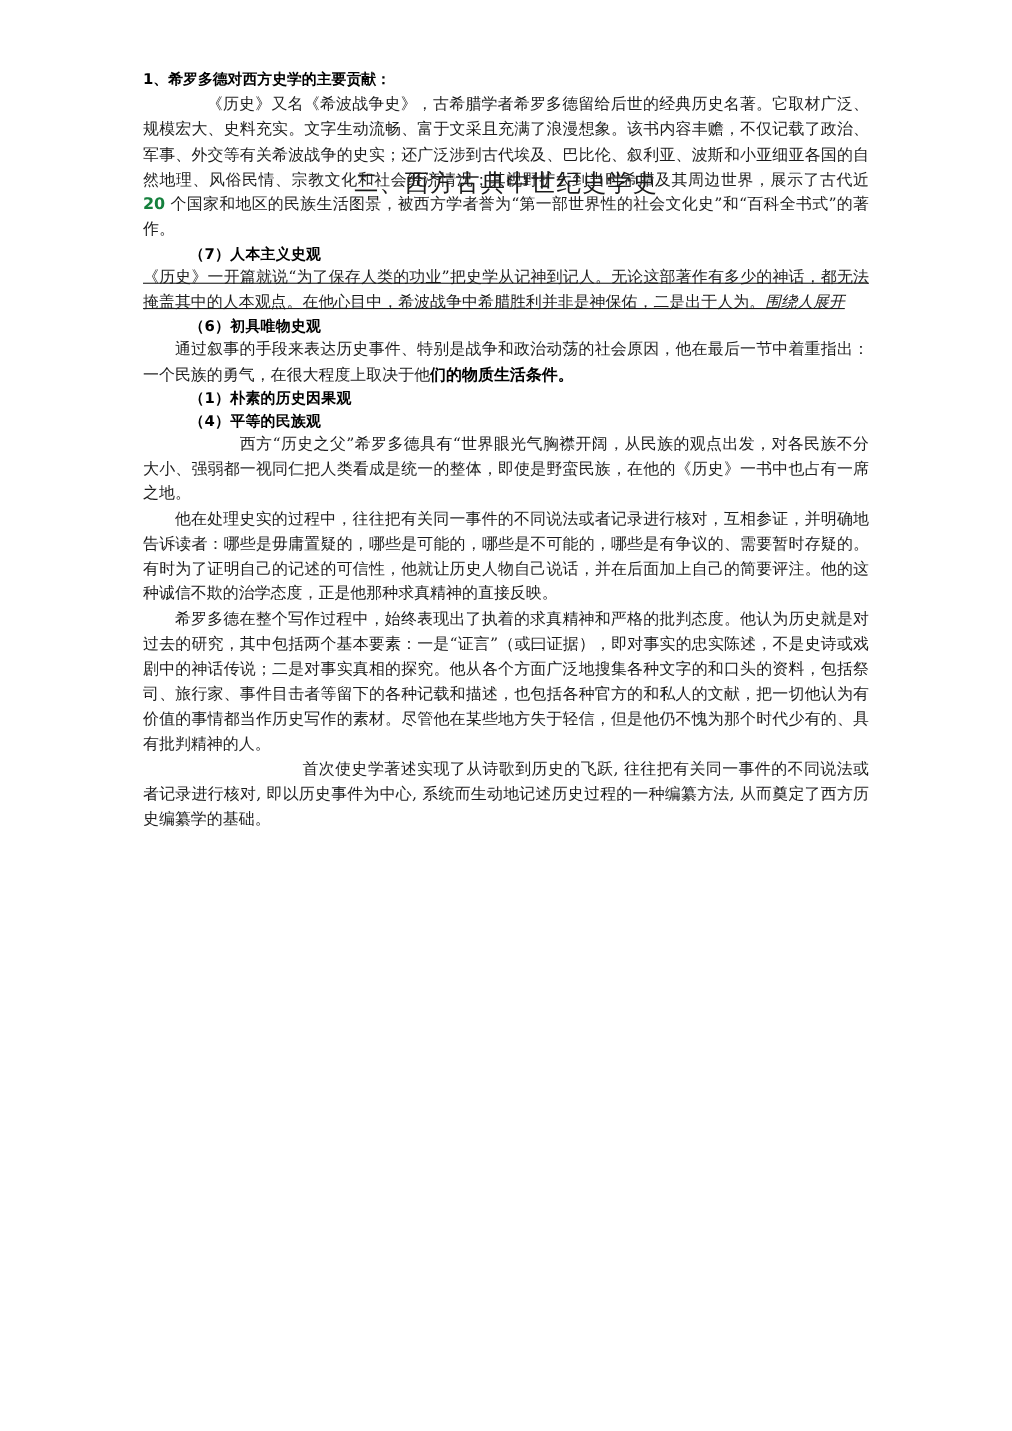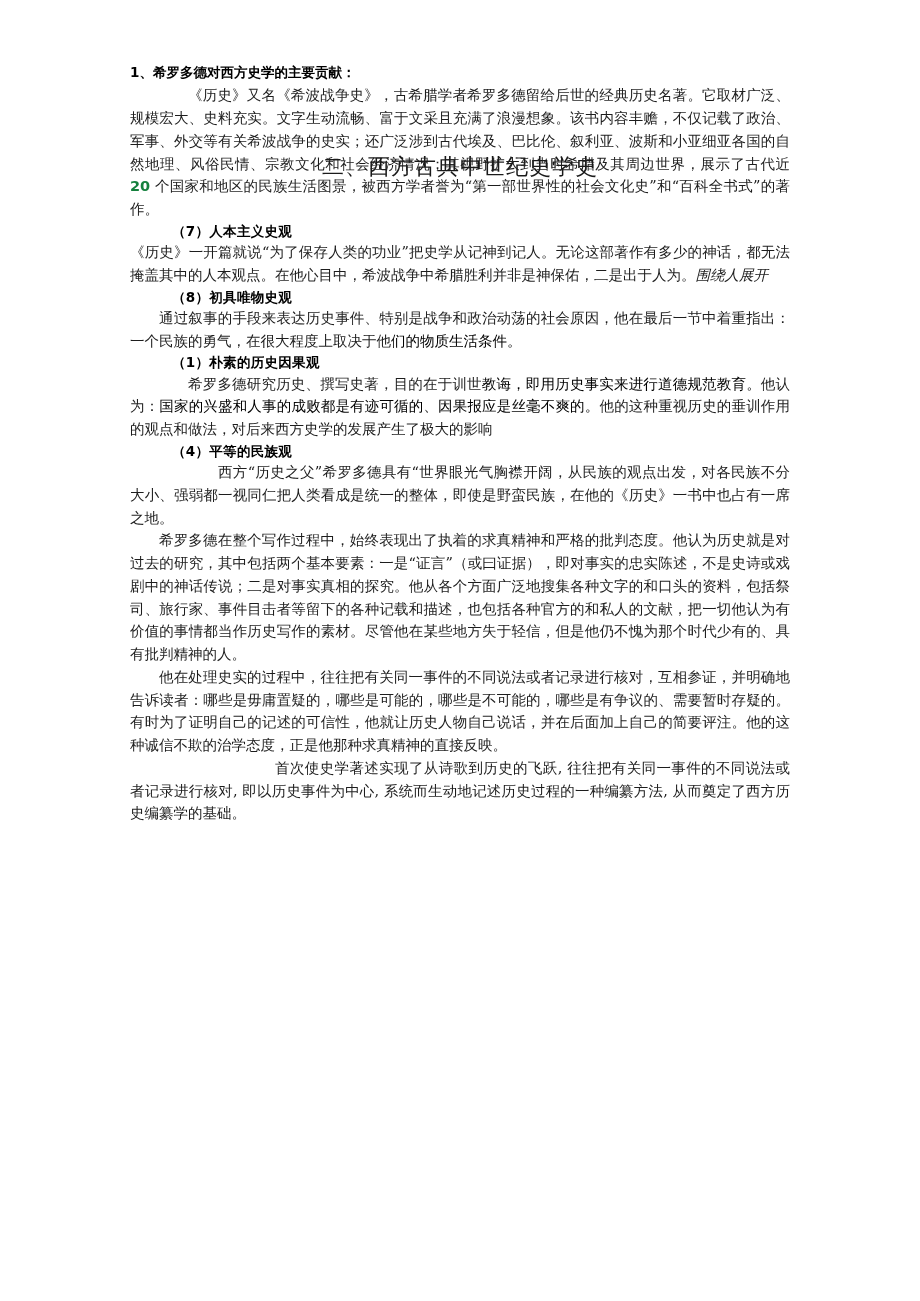--- a/index.html
+++ b/index.html
@@ -74,29 +74,29 @@
   
   p.body {
     font-family: "DejaVu Serif", "Liberation Serif", serif;
     font-size: 14.5px;
     line-height: 1.57;
     margin: 0;
     text-align: justify;
     text-justify: inter-ideograph;
     color: #1d1d1d;
   }
-  .ind-0  { text-indent: 0; }
+  .ind-0  { text-indent: 0; text-decoration: underline; }
   .ind-1  { text-indent: 29px; }
   .ind-2  { text-indent: 58px; }
   .ind-3  { text-indent: 88px; }
   .ind-5  { text-indent: 145px; }
 
   b, .b {
     font-family: "DejaVu Sans", "Liberation Sans", sans-serif;
-    font-weight: normal;
+    font-weight: bold;
     color: #000;
   }
   .bnum {
     font-family: "DejaVu Sans", "Liberation Sans", sans-serif;
     font-weight: bold;
     color: #15803d;
   }
   i, .i {
     font-style: italic;
   }
@@ -111,31 +111,30 @@
 
   <div class="content">
 
     <div class="h-num h1-level">1、希罗多德对西方史学的主要贡献：</div>
 
     <p class="body ind-2"><span>《历史》又名《希波战争史》，古希腊学者希罗多德留给后世的经典历史名著。它取材广泛、规模宏大、史料充实。文字生动流畅、富于文采且充满了浪漫想象。该书内容丰赡，不仅记载了政治、军事、外交等有关希波战争的史实；还广泛涉到古代埃及、巴比伦、叙利亚、波斯和小亚细亚各国的自然地理、风俗民情、宗教文化和社会经济情况；其视野扩大到当时希腊及其周边世界，展示了古代近 </span><span class="bnum">20</span><span> 个国家和地区的民族生活图景，被西方学者誉为“第一部世界性的社会文化史”和“百科全书式”的著作。</span></p>
 
     <div class="h-num h2-level">（7）人本主义史观</div>
     <p class="body ind-0"><span>《历史》一开篇就说“为了保存人类的功业”把史学从记神到记人。无论这部著作有多少的神话，都无法掩盖其中的人本观点。在他心目中，希波战争中希腊胜利并非是神保佑，二是出于人为。</span><span class="i">围绕人展开</span></p>
 
-    <div class="h-num h2-level">（8）初具唯物史观</div>
+    <div class="h-num h2-level">（6）初具唯物史观</div>
     <p class="body ind-1"><span>通过叙事的手段来表达历史事件、特别是战争和政治动荡的社会原因，他在最后一节中着重指出：一个民族的勇气，在很大程度上取决于他</span><span class="b">们的物质生活条件。</span></p>
 
     <div class="h-num h2-level">（1）朴素的历史因果观</div>
-    <p class="body ind-2"><span>希罗多德研究历史、撰写史著，目的在于训世</span><span class="b">教诲，即用历史事实来进行道德规范教育。</span><span>他认为：</span><span class="b">国家的兴盛和人事的成败都是有迹可循的、因果报应是丝毫不爽的。</span><span>他的这种重视历史的垂训作用的观点和做法，对后来西方史学的发展产生了极大的影响</span></p>
 
     <div class="h-num h2-level">（4）平等的民族观</div>
     <p class="body ind-3">西方“历史之父”希罗多德具有“世界眼光气胸襟开阔，从民族的观点出发，对各民族不分大小、强弱都一视同仁把人类看成是统一的整体，即使是野蛮民族，在他的《历史》一书中也占有一席之地。</p>
 
+    <p class="body ind-1">他在处理史实的过程中，往往把有关同一事件的不同说法或者记录进行核对，互相参证，并明确地告诉读者：哪些是毋庸置疑的，哪些是可能的，哪些是不可能的，哪些是有争议的、需要暂时存疑的。有时为了证明自己的记述的可信性，他就让历史人物自己说话，并在后面加上自己的简要评注。他的这种诚信不欺的治学态度，正是他那种求真精神的直接反映。</p>
     <p class="body ind-1">希罗多德在整个写作过程中，始终表现出了执着的求真精神和严格的批判态度。他认为历史就是对过去的研究，其中包括两个基本要素：一是“证言”（或曰证据），即对事实的忠实陈述，不是史诗或戏剧中的神话传说；二是对事实真相的探究。他从各个方面广泛地搜集各种文字的和口头的资料，包括祭司、旅行家、事件目击者等留下的各种记载和描述，也包括各种官方的和私人的文献，把一切他认为有价值的事情都当作历史写作的素材。尽管他在某些地方失于轻信，但是他仍不愧为那个时代少有的、具有批判精神的人。</p>
-    <p class="body ind-1">他在处理史实的过程中，往往把有关同一事件的不同说法或者记录进行核对，互相参证，并明确地告诉读者：哪些是毋庸置疑的，哪些是可能的，哪些是不可能的，哪些是有争议的、需要暂时存疑的。有时为了证明自己的记述的可信性，他就让历史人物自己说话，并在后面加上自己的简要评注。他的这种诚信不欺的治学态度，正是他那种求真精神的直接反映。</p>
 
     <p class="body ind-5">首次使史学著述实现了从诗歌到历史的飞跃, 往往把有关同一事件的不同说法或者记录进行核对, 即以历史事件为中心, 系统而生动地记述历史过程的一种编纂方法, 从而奠定了西方历史编纂学的基础。</p>
 
 
     <div class="gap-l"></div>
 
 
   </div>
 </div>
 

